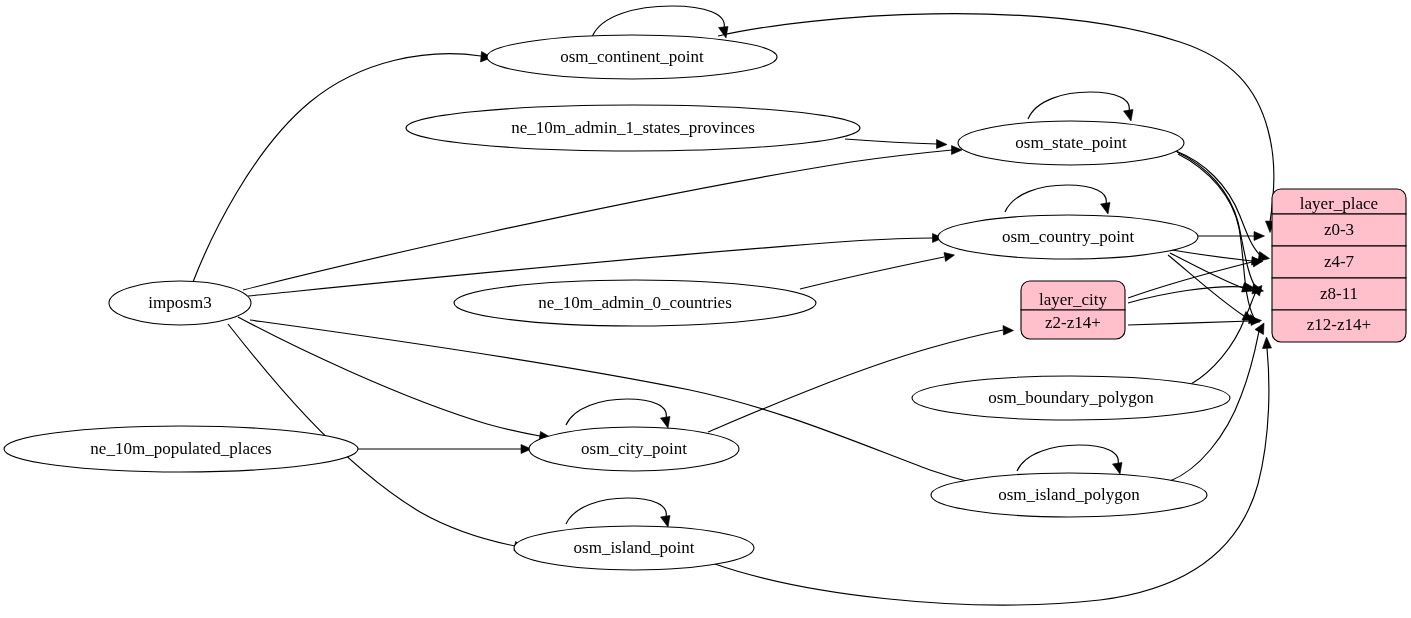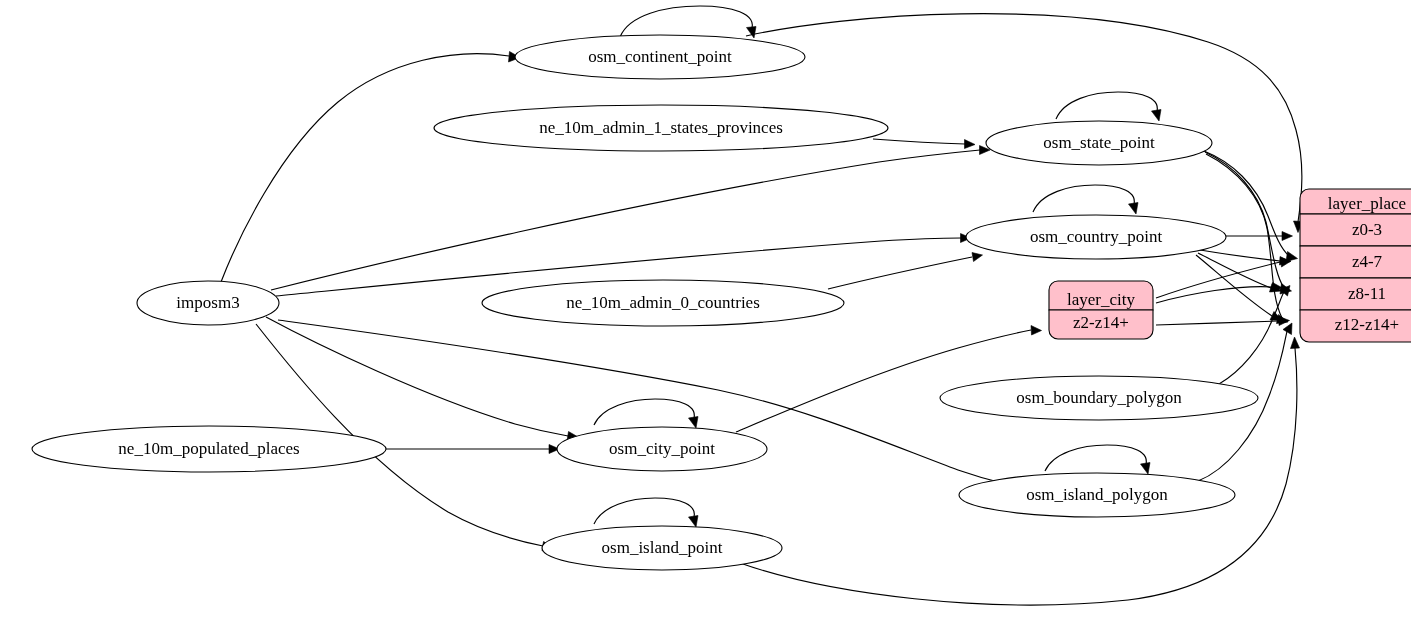--- a/index.html
+++ b/index.html
@@ -10,21 +10,20 @@
   body {
     width: 1411px;
     height: 618px;
     overflow: hidden;
     font-family: "Liberation Serif", "DejaVu Serif", serif;
   }
   #graph-root {
     position: relative;
     width: 1183px;
     height: 618px;
-    margin-left: 28px;
   }
   svg#graph-canvas {
     position: absolute;
     left: 0;
     top: 0;
     width: 1411px;
     height: 618px;
   }
   .ellipse-node {
     fill: #ffffff;

